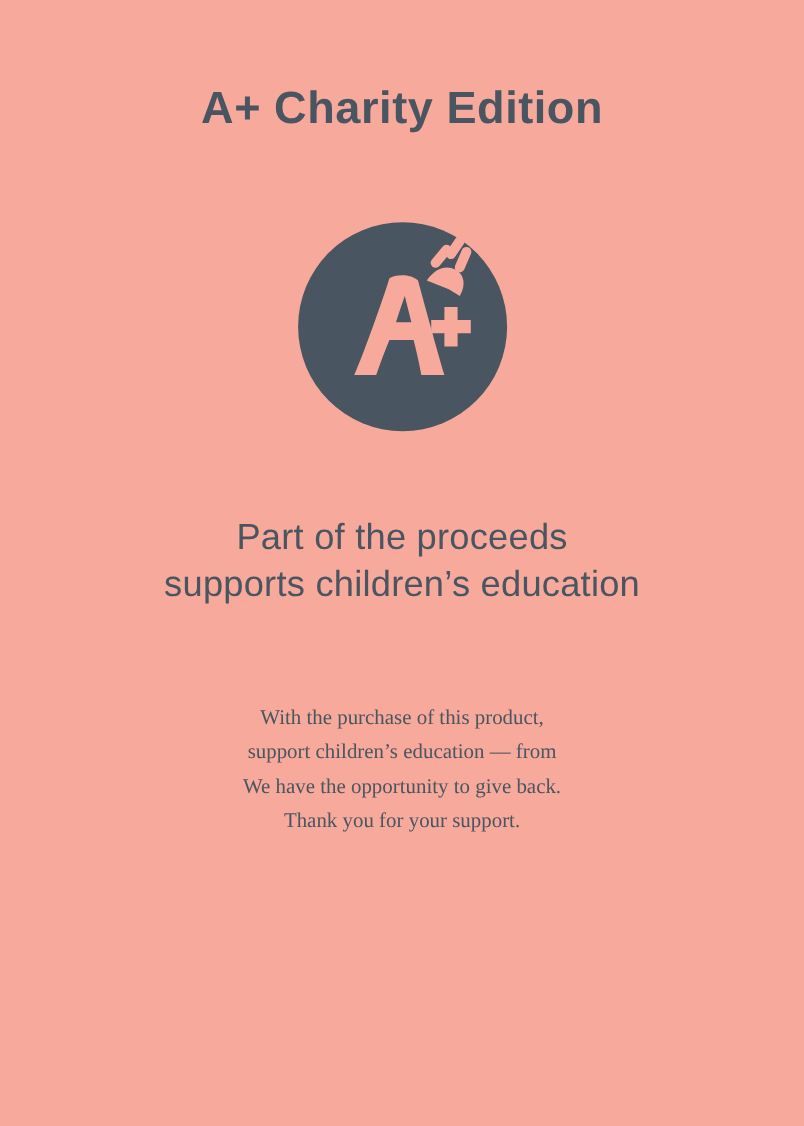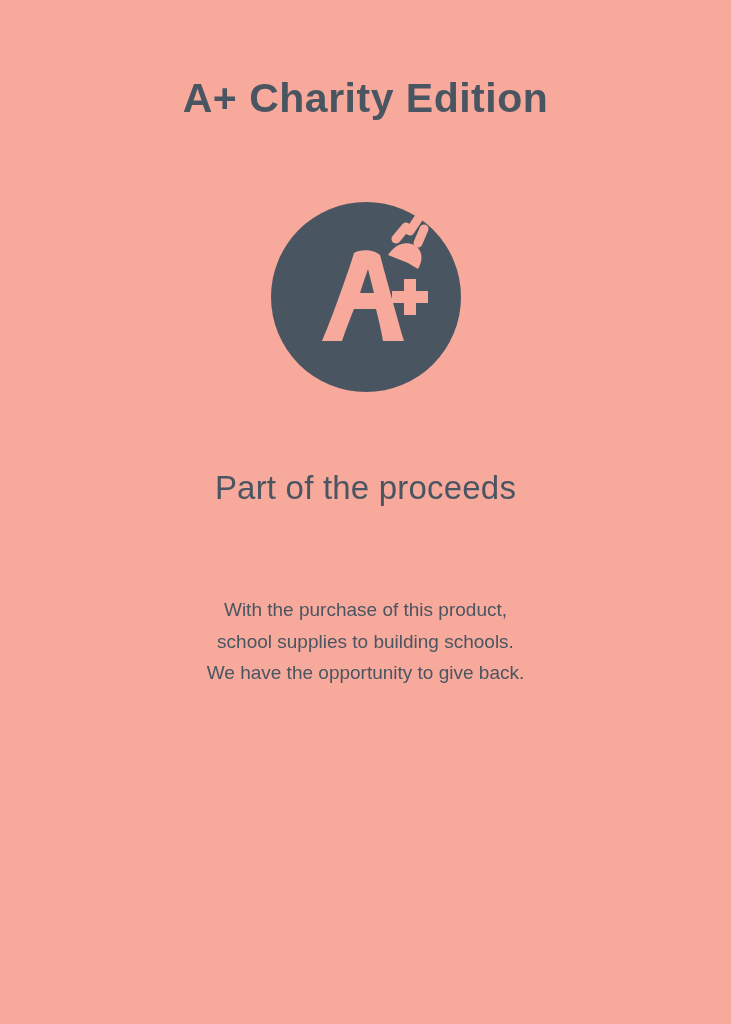--- a/index.html
+++ b/index.html
@@ -60,20 +60,21 @@
   .body-copy {
     margin-top: 84px;
     font-size: 19px;
     line-height: 1.66;
     text-align: center;
     color: #4a5562;
     max-width: 470px;
   }
   .body-copy .line {
     display: block;
+    font-family: Liberation Serif, serif;
   }
 </style>
 </head>
 <body>
 
 <div class="page">
 
   <div class="title">A+ Charity Edition</div>
 
   <div class="logo-wrap">
@@ -84,21 +85,23 @@
 
       <path d="M124 92 L136 92 L136 80 L148 80 L148 92 L160 92 L160 104 L148 104 L148 116 L136 116 L136 104 L124 104 Z" fill="#f7a99b"></path>
 
       <path d="M128 40 L138 28 M142 32 L150 20 M156 30 L150 44" stroke="#f7a99b" stroke-width="9" stroke-linecap="round" fill="none"></path>
       <path d="M120 56 C128 44 138 42 146 46 C154 50 156 60 150 70 L140 64 Z" fill="#f7a99b"></path>
     </svg>
   </div>
 
   <div class="headline">
     <span class="line">Part of the proceeds</span>
+    <span class="line">supports children’s education</span>
   </div>
 
   <div class="body-copy">
     <span class="line">With the purchase of this product,</span>
-    <span class="line">school supplies to building schools.</span>
+    <span class="line">support children’s education — from</span>
     <span class="line">We have the opportunity to give back.</span>
+    <span class="line">Thank you for your support.</span>
   </div>
 
 </div>
 
 </body></html>

